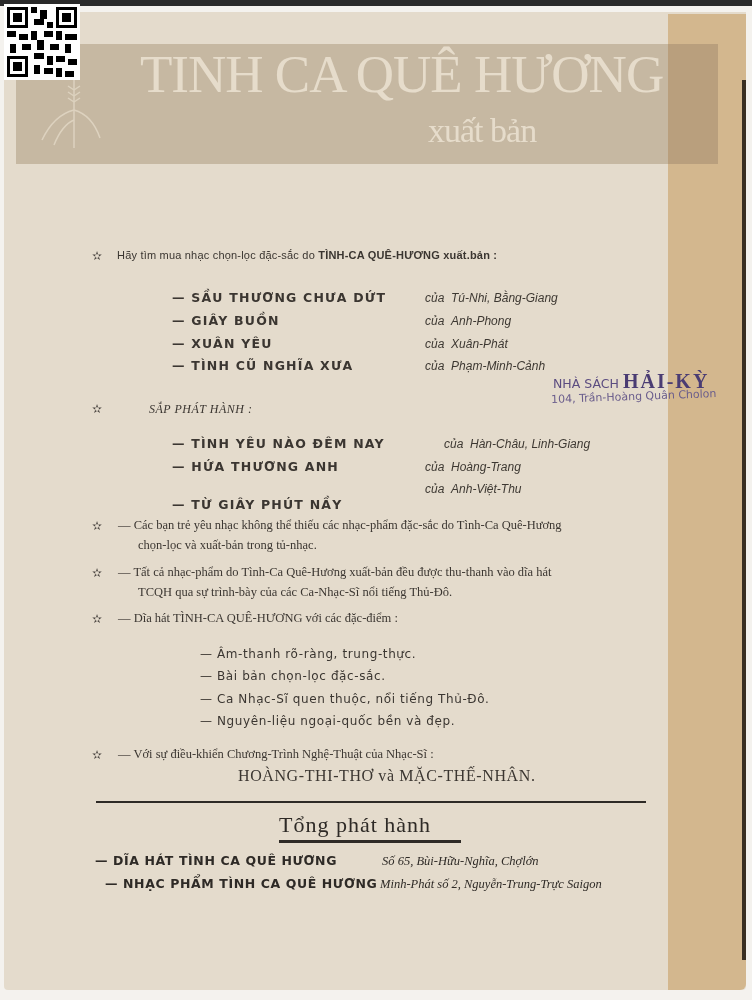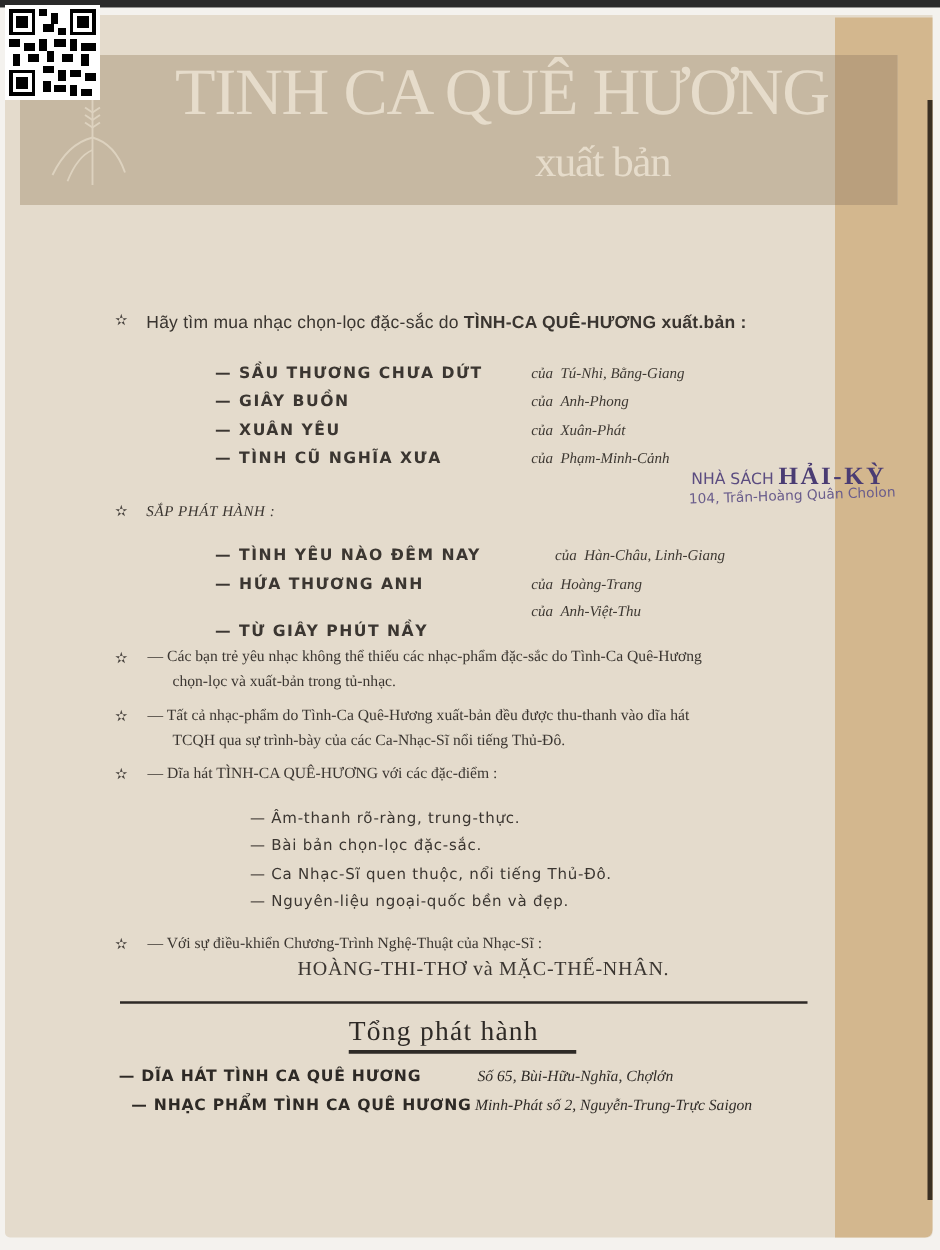--- a/index.html
+++ b/index.html
@@ -10,25 +10,25 @@
     .strip { position:absolute; left:668px; top:14px; width:78px; height:976px; background:#d3b78e; border-radius:0 0 6px 0; }
     .strip-edge { position:absolute; left:742px; top:80px; width:4px; height:880px; background:#3a2f22; }
     .banner { position:absolute; left:16px; top:44px; width:702px; height:120px; background:#c6b8a2; }
     .banner-right { position:absolute; left:668px; top:44px; width:50px; height:120px; background:#b99f7d; }
     .banner-title { position:absolute; left:140px; top:44px; font-family:"Liberation Serif", serif; font-size:53px; color:#e6dccb; letter-spacing:-1px; white-space:nowrap; }
     .banner-sub { position:absolute; left:428px; top:112px; font-family:"Liberation Serif", serif; font-size:34px; color:#e6dccb; letter-spacing:-1px; white-space:nowrap; }
     .wheat { position:absolute; left:34px; top:70px; width:70px; height:80px; }
     .qr { position:absolute; left:4px; top:4px; width:76px; height:76px; background:#fff; }
     .txt { position:absolute; white-space:nowrap; color:#3a3530; }
     .star { position:absolute; font-size:12px; color:#4a4540; }
-    .intro { font-family:"Liberation Sans", sans-serif; font-size:14px; font-weight:bold; letter-spacing:0.2px; }
+    .intro { font-family:"Liberation Sans", sans-serif; font-size:11px; font-weight:bold; letter-spacing:0.2px; }
     .intro .light { font-weight:normal; }
     .song { font-family:"DejaVu Sans", sans-serif; font-weight:bold; font-size:12.5px; letter-spacing:1.2px; color:#3b3631; }
-    .cua { font-family:Liberation Serif, serif; font-style:italic; font-size:12px; color:#3d3832; }
-    .section { font-family:"Liberation Serif", serif; font-style:italic; font-size:12px; letter-spacing:0.5px; }
+    .cua { font-family:Liberation Sans, sans-serif; font-style:italic; font-size:12px; color:#3d3832; }
+    .section { font-family:"Liberation Serif", serif; font-style:italic; font-size:12px; letter-spacing:0.5px;margin-left:32px; }
     .para { font-family:"Liberation Serif", serif; font-size:12.5px; color:#3b3631; }
     .feat { font-family:"DejaVu Sans", sans-serif; font-size:12px; letter-spacing:0.6px; color:#3b3631; }
     .names { font-family:"Liberation Serif", serif; font-size:16px; letter-spacing:0.6px; color:#3b3631; }
     .rule { position:absolute; left:96px; top:801px; width:550px; height:2px; background:#2e2a26; }
     .dist-title { position:absolute; left:279px; top:812px; font-family:"Liberation Serif", serif; font-size:22px; color:#2e2a26; letter-spacing:1px; white-space:nowrap; }
     .dist-underline { position:absolute; left:279px; top:840px; width:182px; height:3px; background:#2e2a26; }
     .dist-name { font-family:"DejaVu Sans", sans-serif; font-weight:bold; font-size:12.5px; letter-spacing:0.6px; color:#2e2a26; }
     .dist-addr { font-family:"Liberation Serif", serif; font-style:italic; font-size:12.5px; color:#2e2a26; }
     .stamp1 { position:absolute; left:553px; top:370px; font-family:"DejaVu Sans", sans-serif; font-size:12.5px; color:#5b4c80; white-space:nowrap; }
     .stamp1 b { font-family:"Liberation Serif", serif; font-size:20px; letter-spacing:2px; font-weight:bold; color:#4a3c73; }

